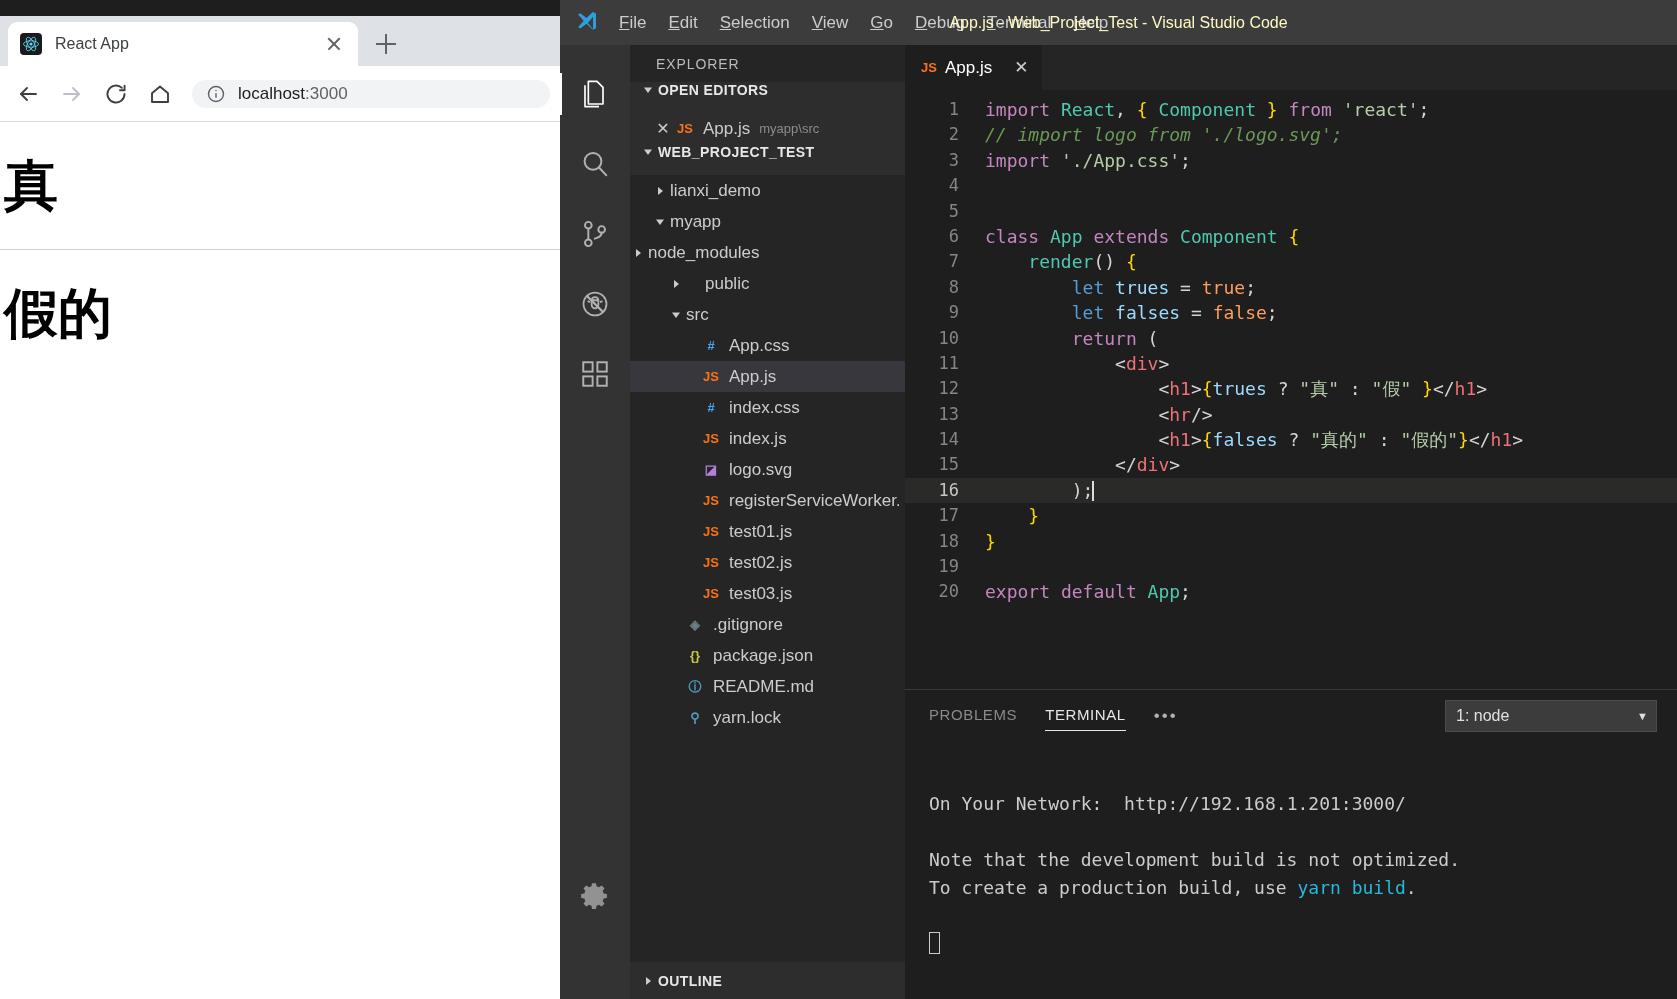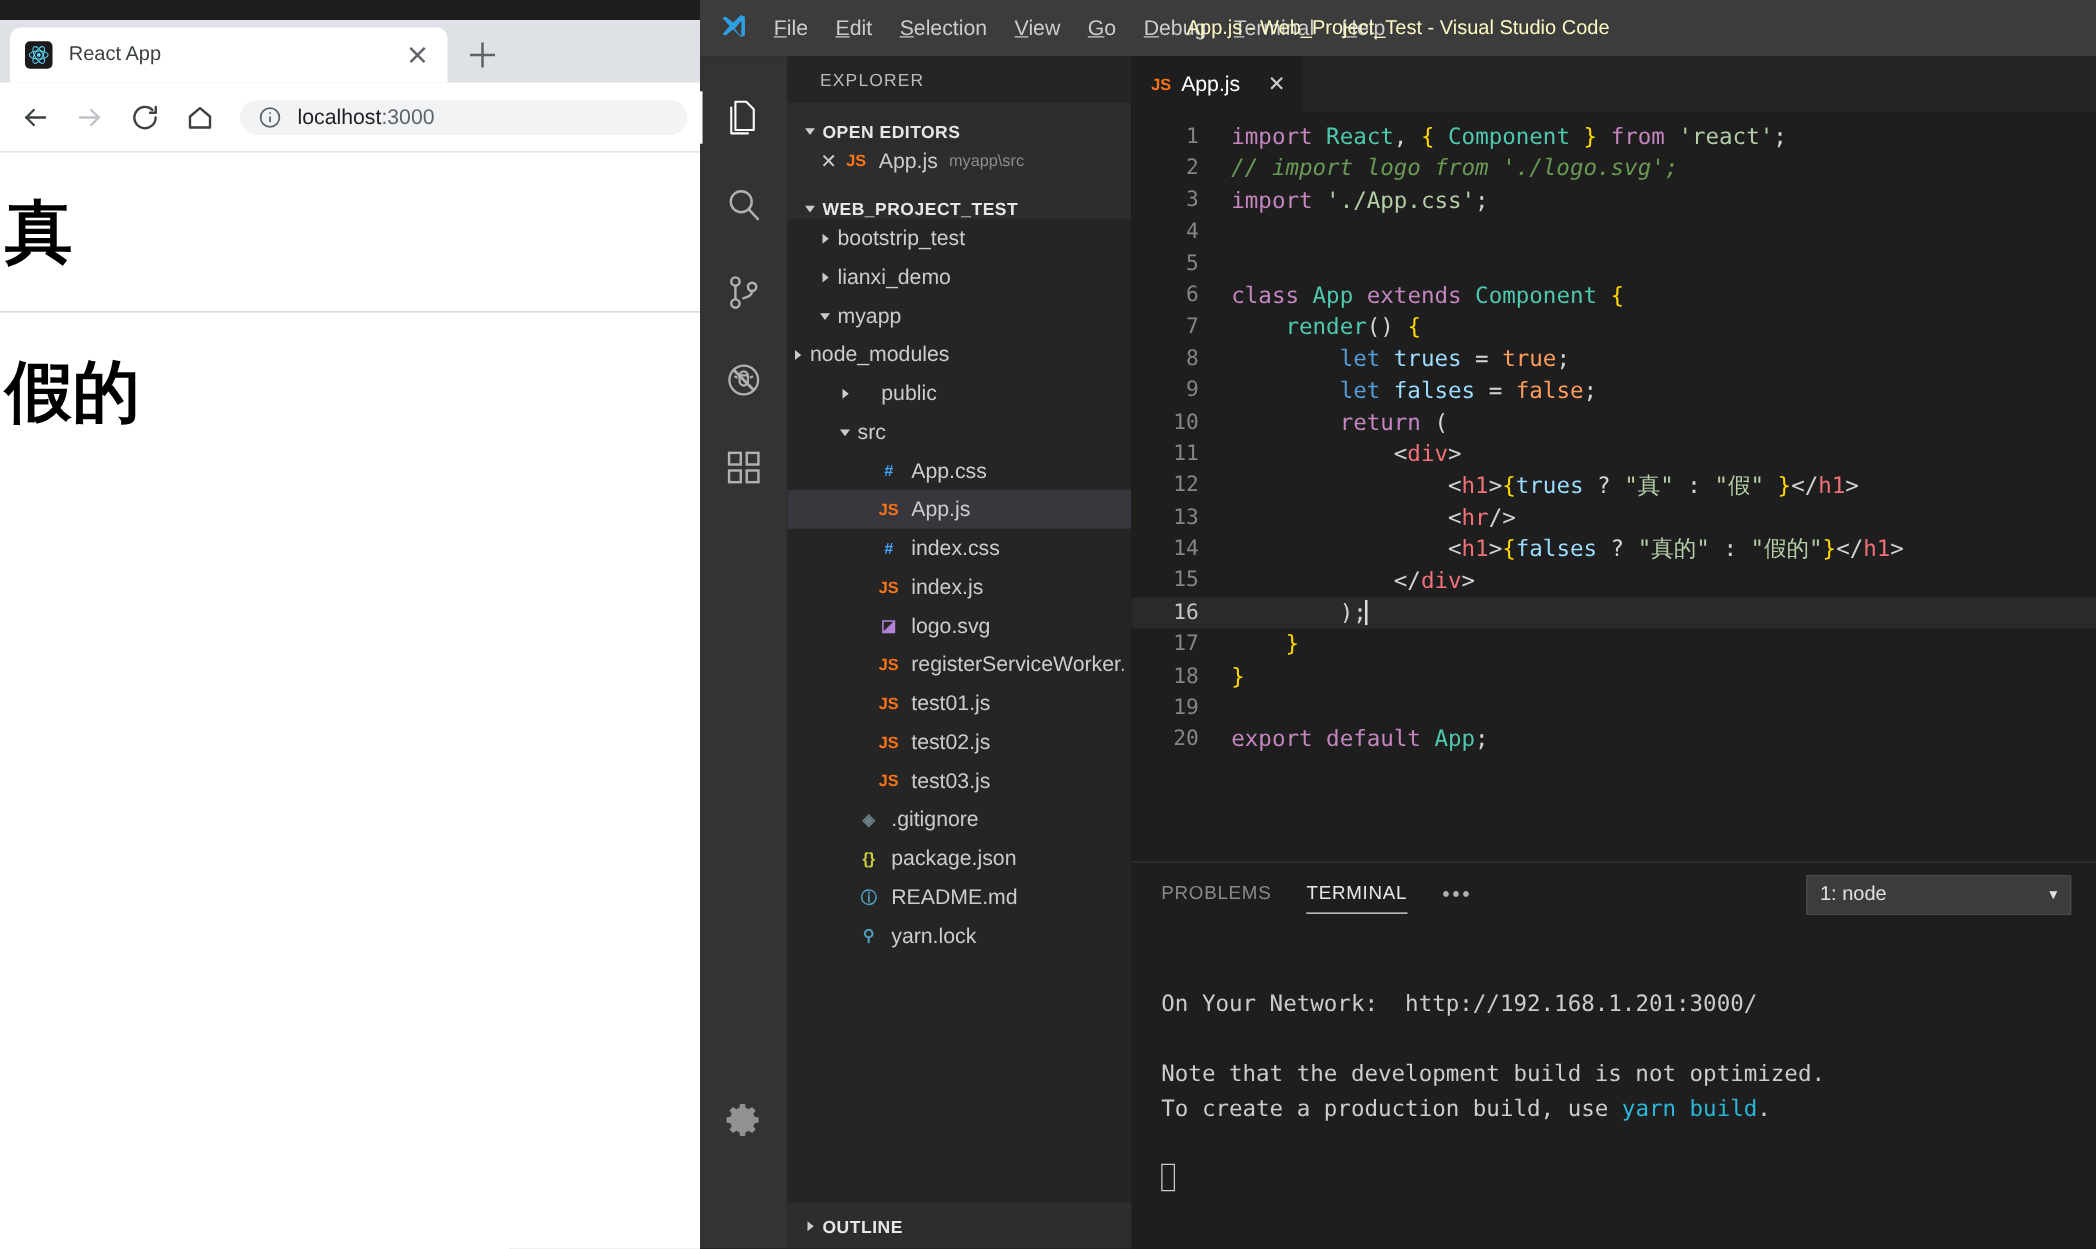--- a/index.html
+++ b/index.html
@@ -114,21 +114,21 @@
 
   .vs-sidebar {
     width:275px; background:#252526; flex:none; display:flex; flex-direction:column;
     position:relative;
   }
   .sb-title {
     height:37px; display:flex; align-items:center; padding-left:26px;
     font-size:14px; letter-spacing:.9px; color:#bbbbbb;
   }
   .sb-section-header {
-    height:31px; display:flex; align-items:flex-end; padding-left:10px;
+    height:31px; display:flex; align-items:flex-start; padding-left:10px;
     font-size:14px; font-weight:bold; letter-spacing:.4px; color:#e7e7e7;
     cursor:pointer; background:#252526;
   }
   .sb-section-header.shaded { background:#2d2d2e; }
   .twisty {
     width:16px; height:16px; flex:none; display:flex; align-items:center; justify-content:center;
     margin-right:2px;
   }
   .twisty svg { display:block; }
   .sb-row {
@@ -392,28 +392,20 @@
       <div class="sb-section-header shaded">
         <span class="twisty">
           <svg width="10" height="10" viewBox="0 0 10 10">
               <path d="M1 2.5h8L5 8z" fill="#cccccc"></path>
             </svg>
         </span>
         <span>WEB_PROJECT_TEST</span>
       </div>
 
       <div id="tree">
-          <div class="sb-row" style="padding-left: 22px;">
-            <span class="twisty">
-              <svg width="10" height="10" viewBox="0 0 10 10">
-                <path d="M3 1v8l5-4z" fill="#cccccc"></path>
-              </svg>
-            </span>
-            <span class="fname">bootstrip_test</span>
-          </div>
           <div class="sb-row" style="padding-left: 22px;">
             <span class="twisty">
               <svg width="10" height="10" viewBox="0 0 10 10">
                 <path d="M3 1v8l5-4z" fill="#cccccc"></path>
               </svg>
             </span>
             <span class="fname">lianxi_demo</span>
           </div>
           <div class="sb-row" style="padding-left: 22px;">
             <span class="twisty">

